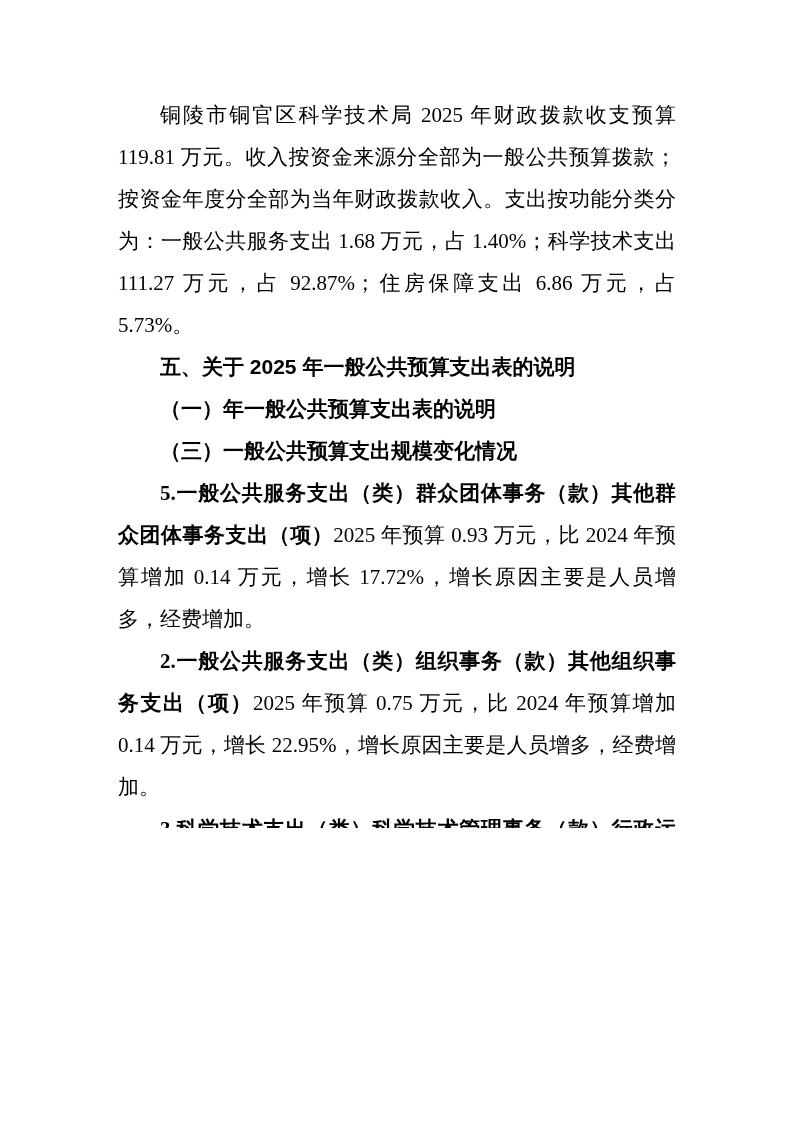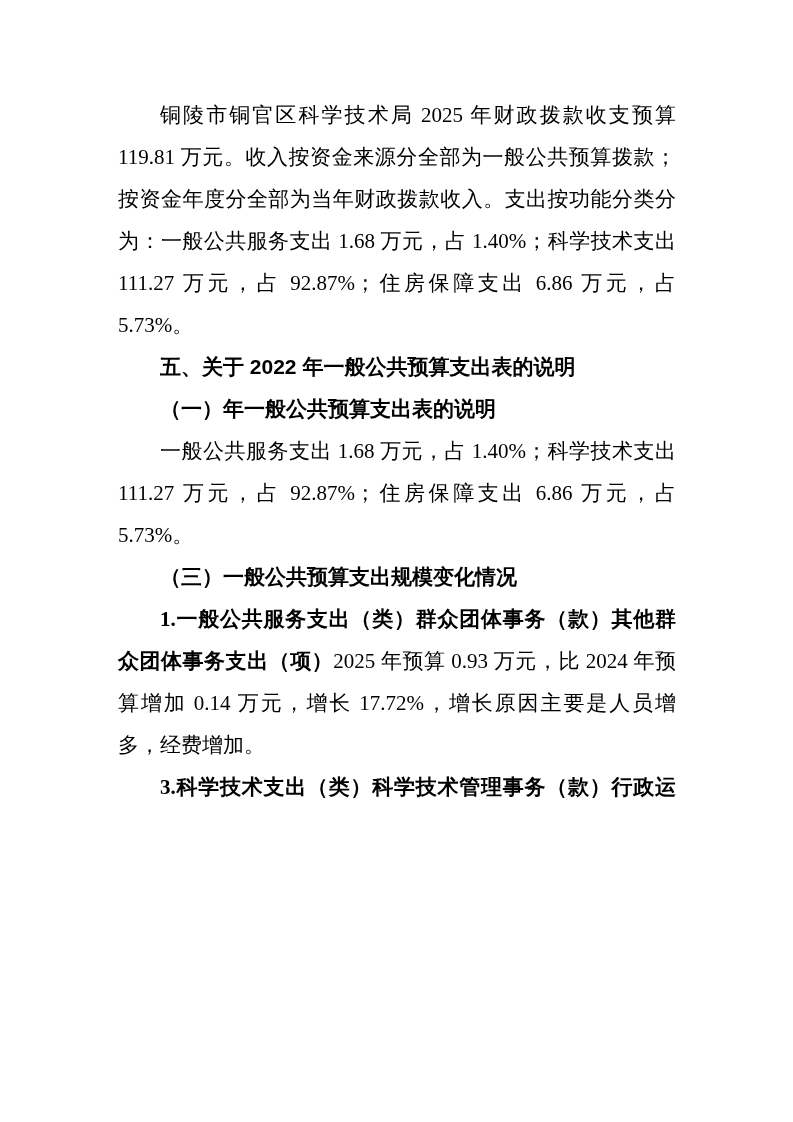--- a/index.html
+++ b/index.html
@@ -54,21 +54,21 @@
     font-family: "Liberation Serif", serif;
     color: #14532d;
   }
 </style>
 </head>
 <body>
 
 <div class="page">
   <div class="content" id="doc-body">
       <p class="body"><span class="seg">铜陵市铜官区科学技术局 2025 年财政拨款收支预算 119.81 万元。收入按资金来源分全部为一般公共预算拨款；按资金年度分全部为当年财政拨款收入。支出按功能分类分为：一般公共服务支出 1.68 万元，占 1.40%；科学技术支出 111.27 万元，占 92.87%；住房保障支出 6.86 万元，占 5.73%。</span></p>
-      <p class="heading1"><span class="seg-bold">五、关于 2022 年一般公共预算支出表的说明</span></p>
+      <p class="heading1"><span class="seg-bold">五、关于 2025 年一般公共预算支出表的说明</span></p>
       <p class="heading2"><span class="seg-bold">（一）年一般公共预算支出表的说明</span></p>
-      <p class="body"><span class="seg">一般公共服务支出 1.68 万元，占 1.40%；科学技术支出 111.27 万元，占 92.87%；住房保障支出 6.86 万元，占 5.73%。</span></p>
       <p class="heading2"><span class="seg-bold">（三）一般公共预算支出规模变化情况</span></p>
-      <p class="body"><span class="seg-bold">1.一般公共服务支出（类）群众团体事务（款）其他群众团体事务支出（项）</span><span class="seg">2025 年预算 0.93 万元，比 2024 年预算增加 0.14 万元，增长 17.72%，增长原因主要是人员增多，经费增加。</span></p>
+      <p class="body"><span class="seg-bold">5.一般公共服务支出（类）群众团体事务（款）其他群众团体事务支出（项）</span><span class="seg">2025 年预算 0.93 万元，比 2024 年预算增加 0.14 万元，增长 17.72%，增长原因主要是人员增多，经费增加。</span></p>
+      <p class="body"><span class="seg-bold">2.一般公共服务支出（类）组织事务（款）其他组织事务支出（项）</span><span class="seg">2025 年预算 0.75 万元，比 2024 年预算增加 0.14 万元，增长 22.95%，增长原因主要是人员增多，经费增加。</span></p>
       <p class="body justify-last"><span class="seg-bold">3.科学技术支出（类）科学技术管理事务（款）行政运</span></p>
     </div>
   <div class="footer">-19-</div>
 </div>
 
 </body></html>

